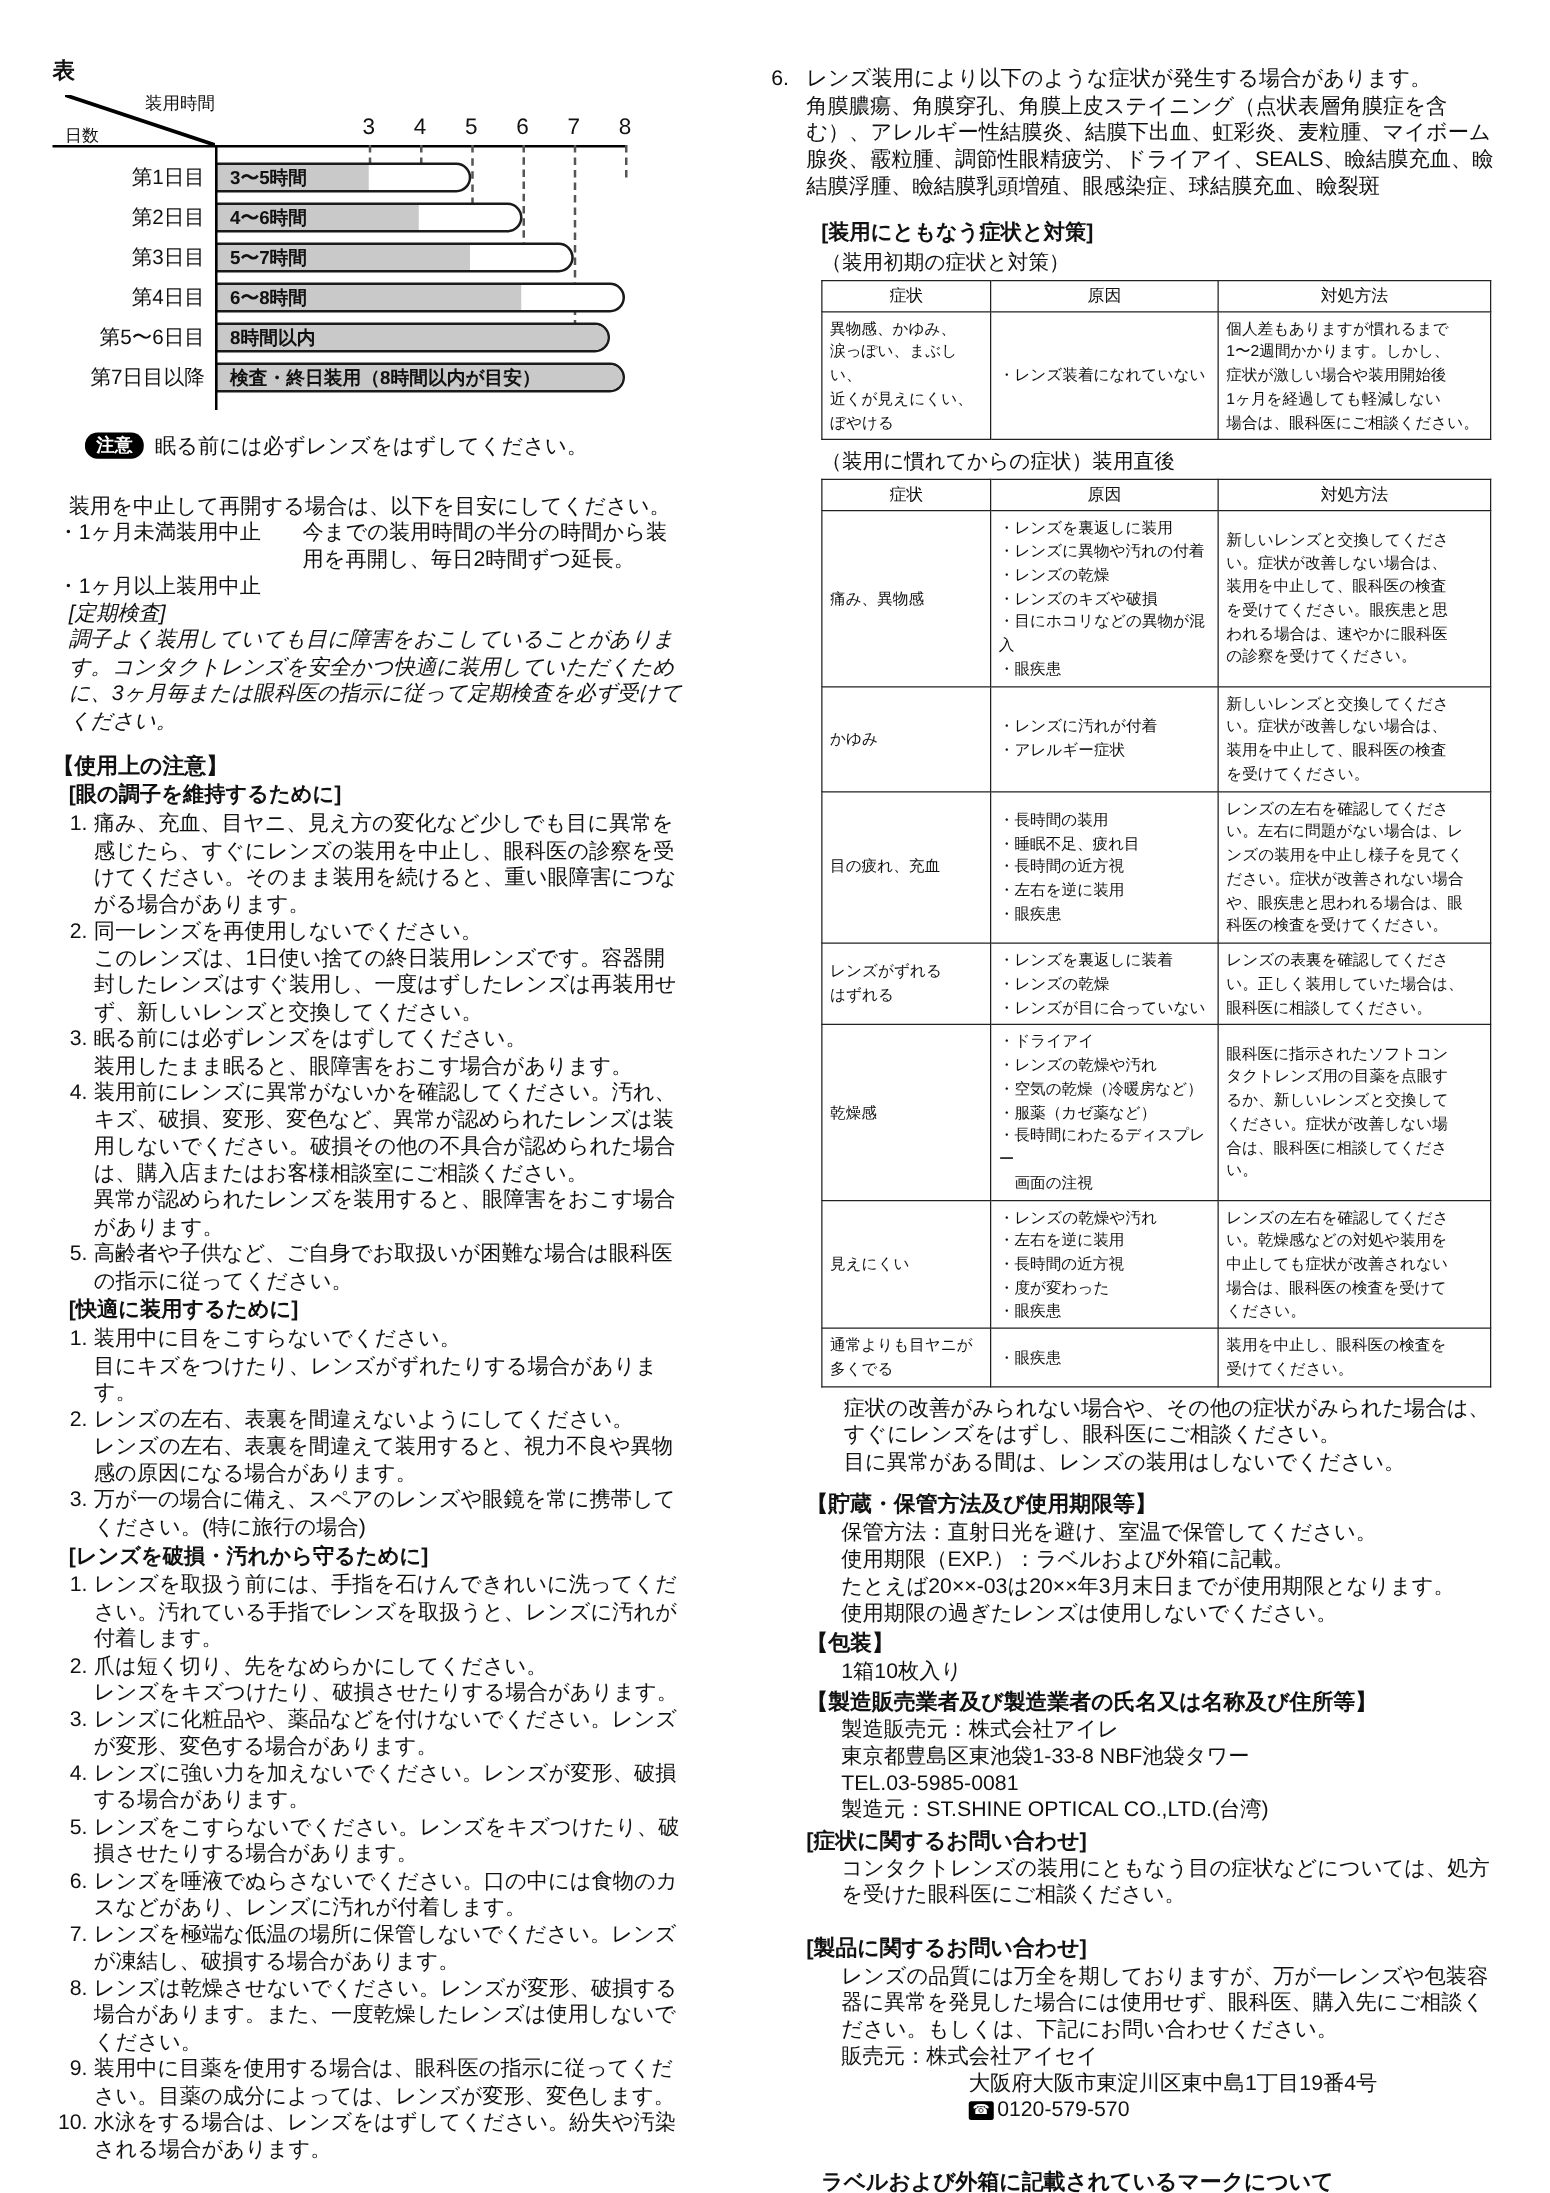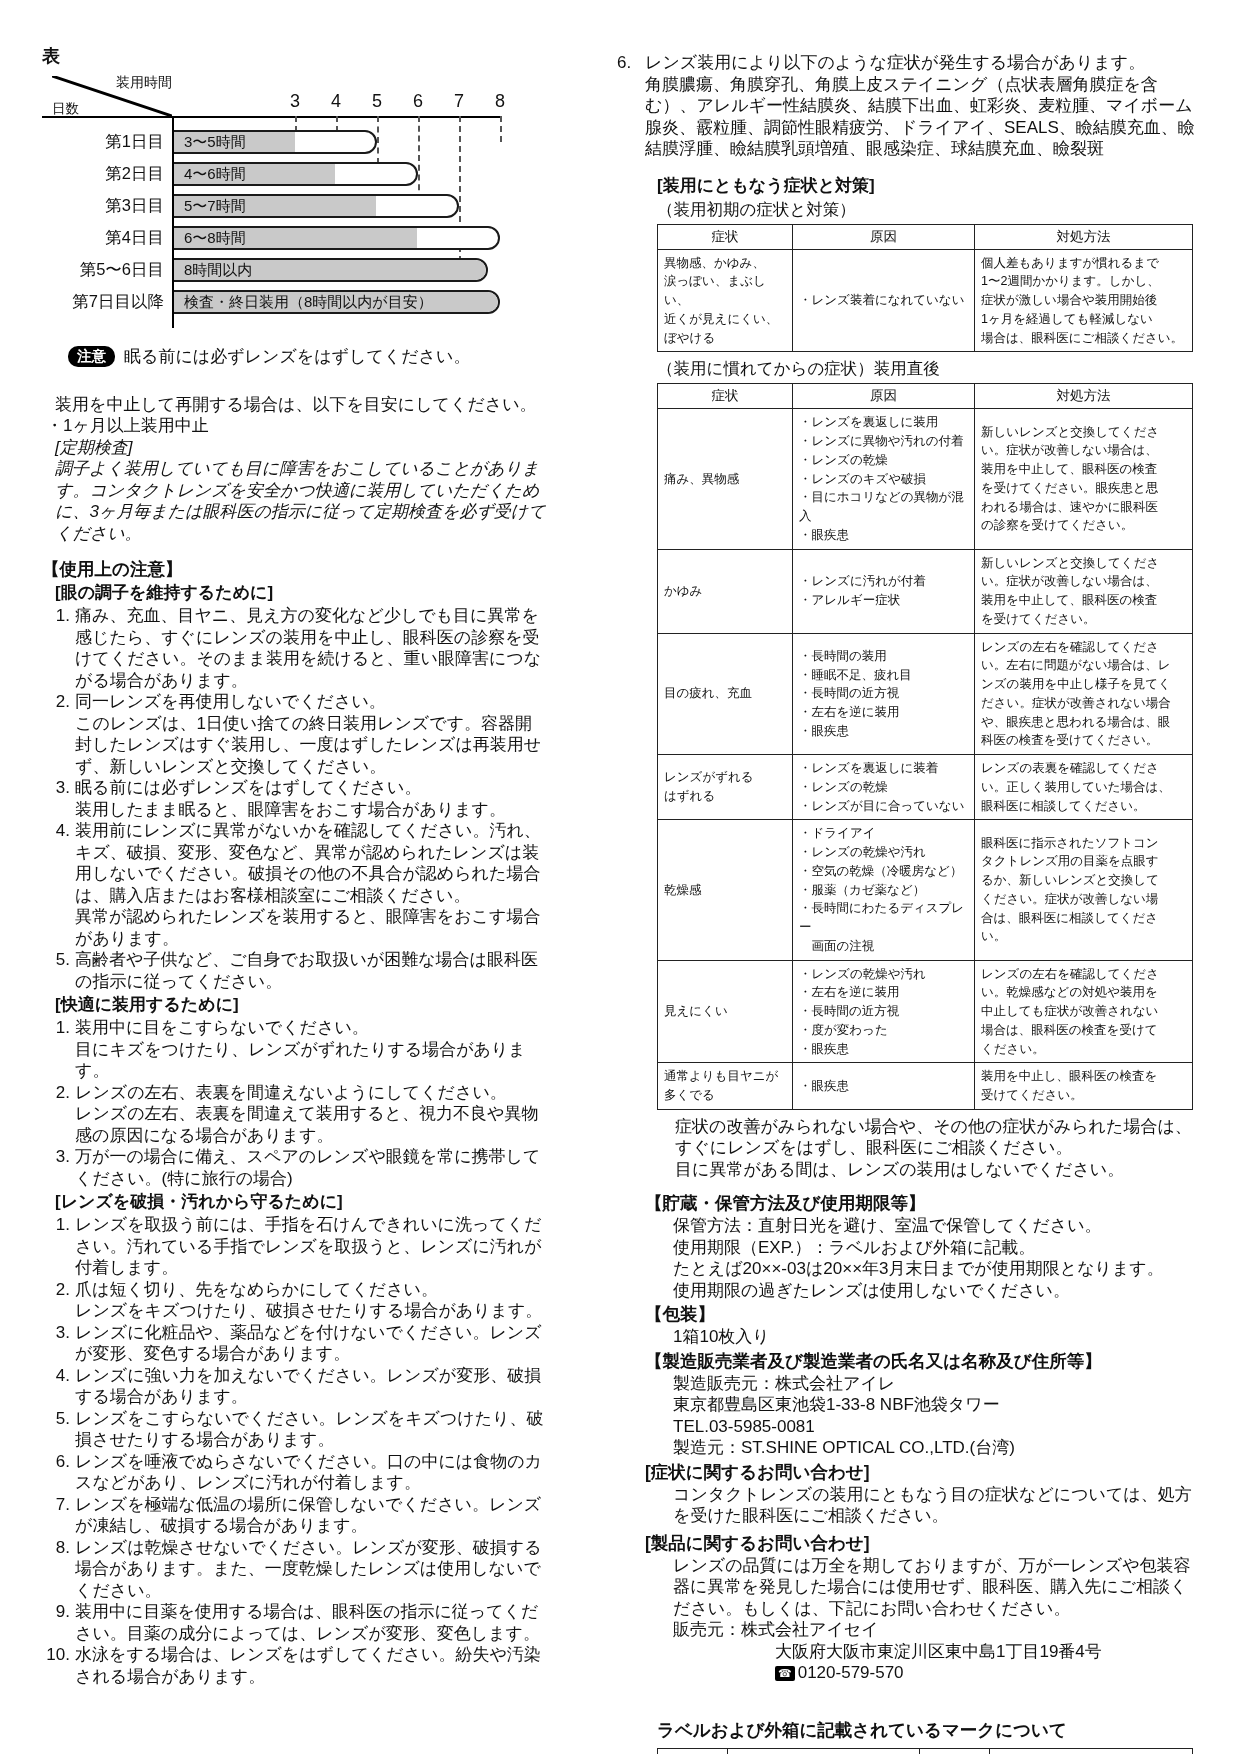--- a/index.html
+++ b/index.html
@@ -20,21 +20,21 @@
   .corner svg{position:absolute;left:0;top:0;width:100%;height:100%;}
   .corner .lab-top{position:absolute;right:0;top:-2px;font-size:14px;}
   .corner .lab-left{position:absolute;left:0;bottom:-2px;font-size:13.5px;}
   .tick{position:absolute;bottom:4px;width:16px;text-align:center;font-size:18px;}
   .dash{position:absolute;top:44px;width:0;border-left:2px dashed #555;z-index:0;}
   .vline{position:absolute;left:130px;top:44px;bottom:0;width:0;border-left:2px solid #000;z-index:2;}
   .chart-body{position:relative;z-index:1;padding:4px 0 6px 0;}
   .chart-row{display:flex;align-items:center;margin:8px 0;}
   .day{width:130px;text-align:right;padding-right:8px;box-sizing:border-box;font-size:16.5px;white-space:nowrap;}
   .bar-full{position:relative;height:24px;border:2px solid #1a1a1a;border-radius:0 12px 12px 0;background:#fff;box-sizing:border-box;overflow:hidden;}
-  .bar-gray{height:100%;background:#c9c9c9;display:flex;align-items:center;padding-left:10px;box-sizing:border-box;white-space:nowrap;font-size:15px;font-weight:normal;}
+  .bar-gray{height:100%;background:#c9c9c9;display:flex;align-items:center;padding-left:10px;box-sizing:border-box;white-space:nowrap;font-size:15px;font-weight:bold;}
   .bar-full.all-gray .bar-gray{width:100% !important;border-radius:0 10px 10px 0;}
 
   
   .note-line{display:flex;align-items:center;margin:18px 0 0 26px;}
   .badge{background:#000;color:#fff;border-radius:10px;padding:1px 9px;font-size:14.5px;font-weight:bold;margin-right:9px;white-space:nowrap;}
 
   
   .resume{margin-top:26px;}
   .resume-intro{margin-left:13px;}
   .resume-item{display:flex;margin-left:4px;}
@@ -162,20 +162,24 @@
     </div>
 
     <div class="note-line">
       <span class="badge">注意</span>
       <span class="t">眠る前には必ずレンズをはずしてください。</span>
     </div>
 
     <div class="resume t">
       <div class="resume-intro">装用を中止して再開する場合は、以下を目安にしてください。</div>
       <div class="resume-item">
+        <span class="term">・1ヶ月未満装用中止</span>
+        <span class="desc">今までの装用時間の半分の時間から装用を再開し、毎日2時間ずつ延長。</span>
+      </div>
+      <div class="resume-item">
         <span class="term">・1ヶ月以上装用中止</span>
       </div>
     </div>
 
     <div class="t indent13">
       <div>[定期検査]</div>
       <div>調子よく装用していても目に障害をおこしていることがあります。コンタクトレンズを安全かつ快適に装用していただくために、3ヶ月毎または眼科医の指示に従って定期検査を必ず受けてください。</div>
     </div>
 
     <div class="heading">【使用上の注意】</div>
@@ -453,21 +457,21 @@
 
     <div class="sec-heading" style="margin-top:2px">【製造販売業者及び製造業者の氏名又は名称及び住所等】</div>
     <div class="t pre sec-body">製造販売元：株式会社アイレ
 東京都豊島区東池袋1-33-8 NBF池袋タワー
 TEL.03-5985-0081
 製造元：ST.SHINE OPTICAL CO.,LTD.(台湾)</div>
 
     <div class="sec-heading" style="margin-top:2px">[症状に関するお問い合わせ]</div>
     <div class="t sec-body">コンタクトレンズの装用にともなう目の症状などについては、処方を受けた眼科医にご相談ください。</div>
 
-    <div class="sec-heading" style="margin-top:5px">[製品に関するお問い合わせ]</div>
+    <div class="sec-heading" style="margin-top:20px">[製品に関するお問い合わせ]</div>
     <div class="t sec-body">レンズの品質には万全を期しておりますが、万が一レンズや包装容器に異常を発見した場合には使用せず、眼科医、購入先にご相談ください。もしくは、下記にお問い合わせください。</div>
 
     <div class="t sec-body">販売元：株式会社アイセイ</div>
     <div class="t seller-addr">大阪府大阪市東淀川区東中島1丁目19番4号</div>
     <div class="t phone-line">
       <span class="freedial">☎</span>
       <span>0120-579-570</span>
     </div>
 
     <div class="marks-title">ラベルおよび外箱に記載されているマークについて</div>

